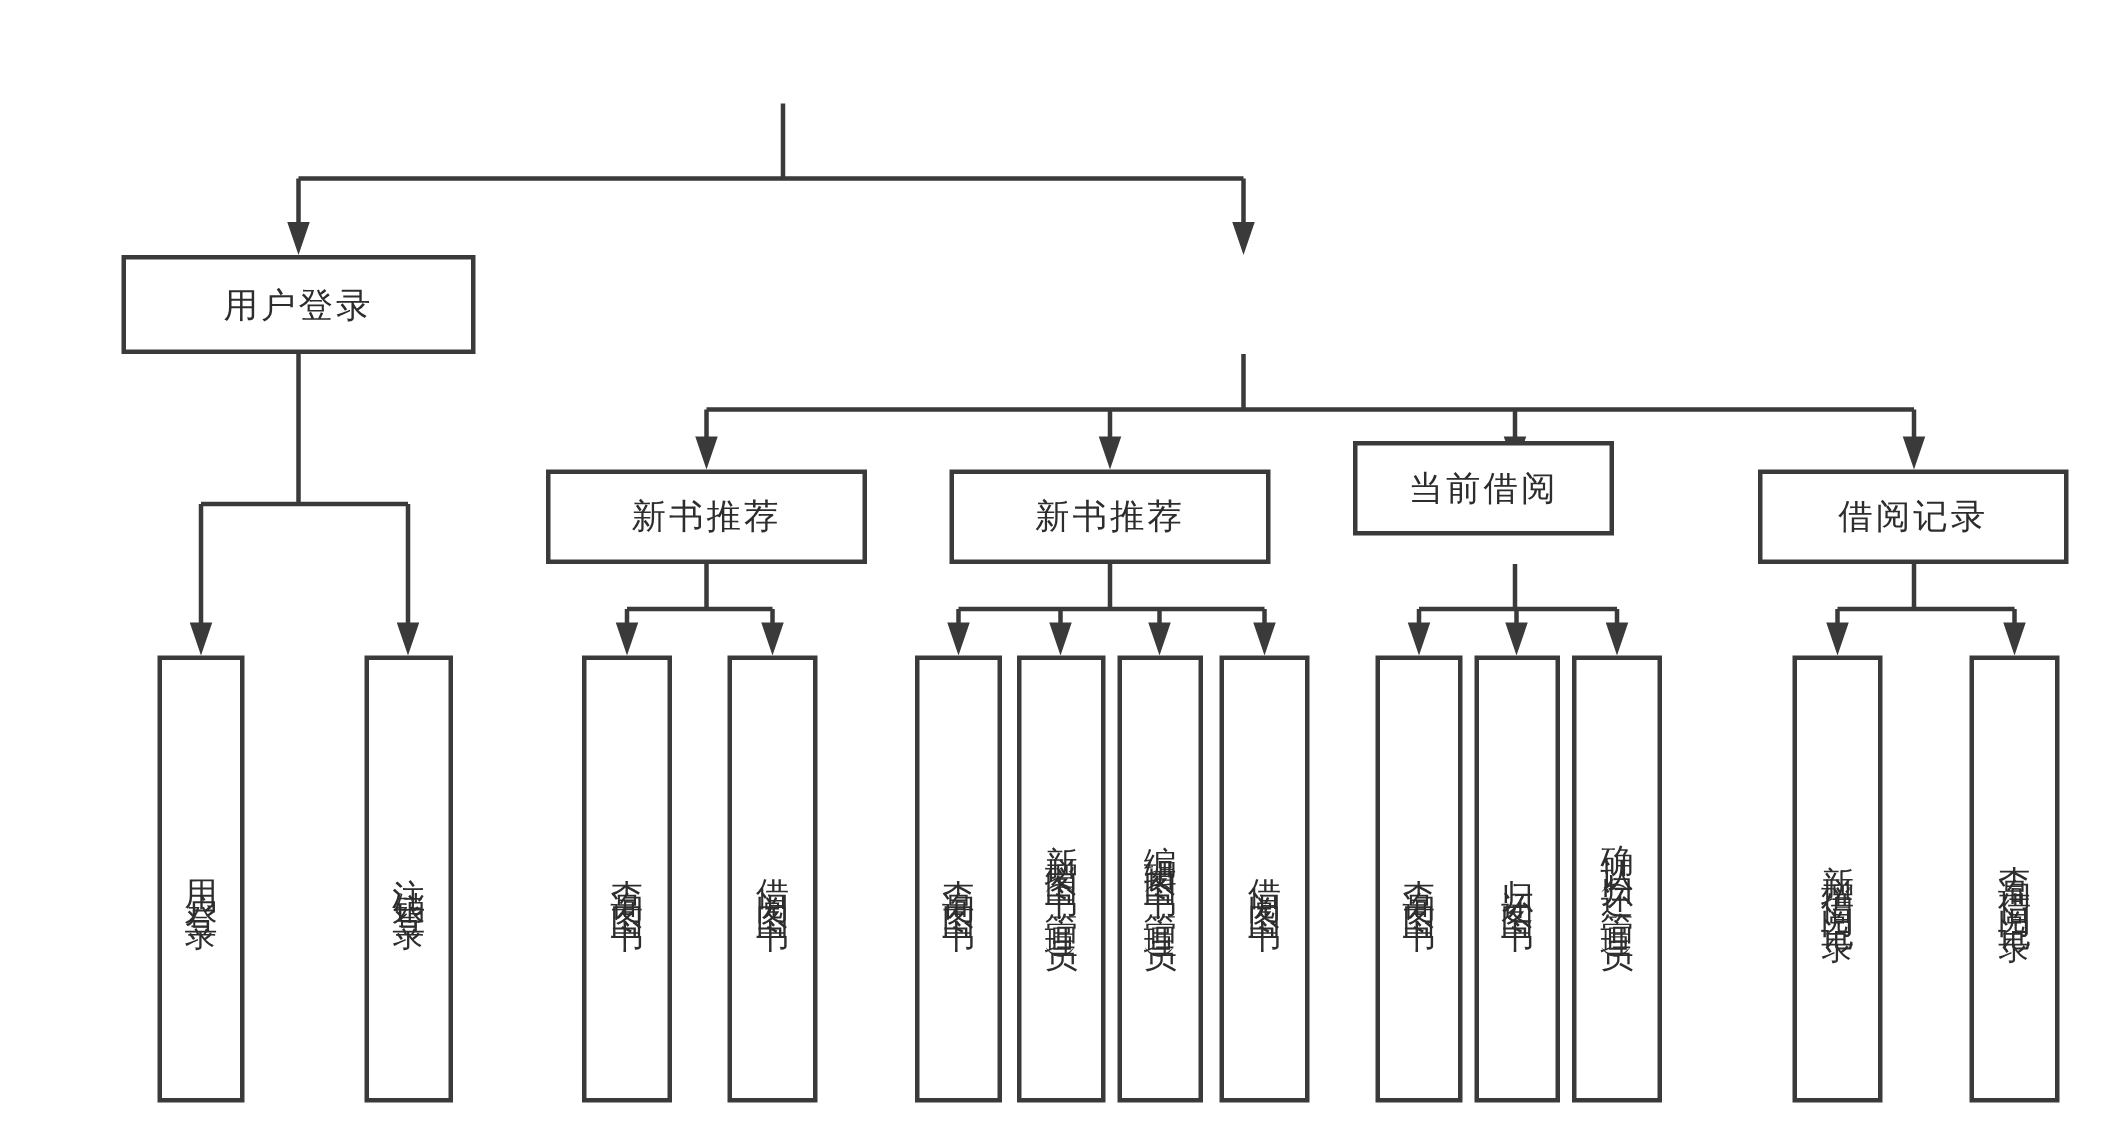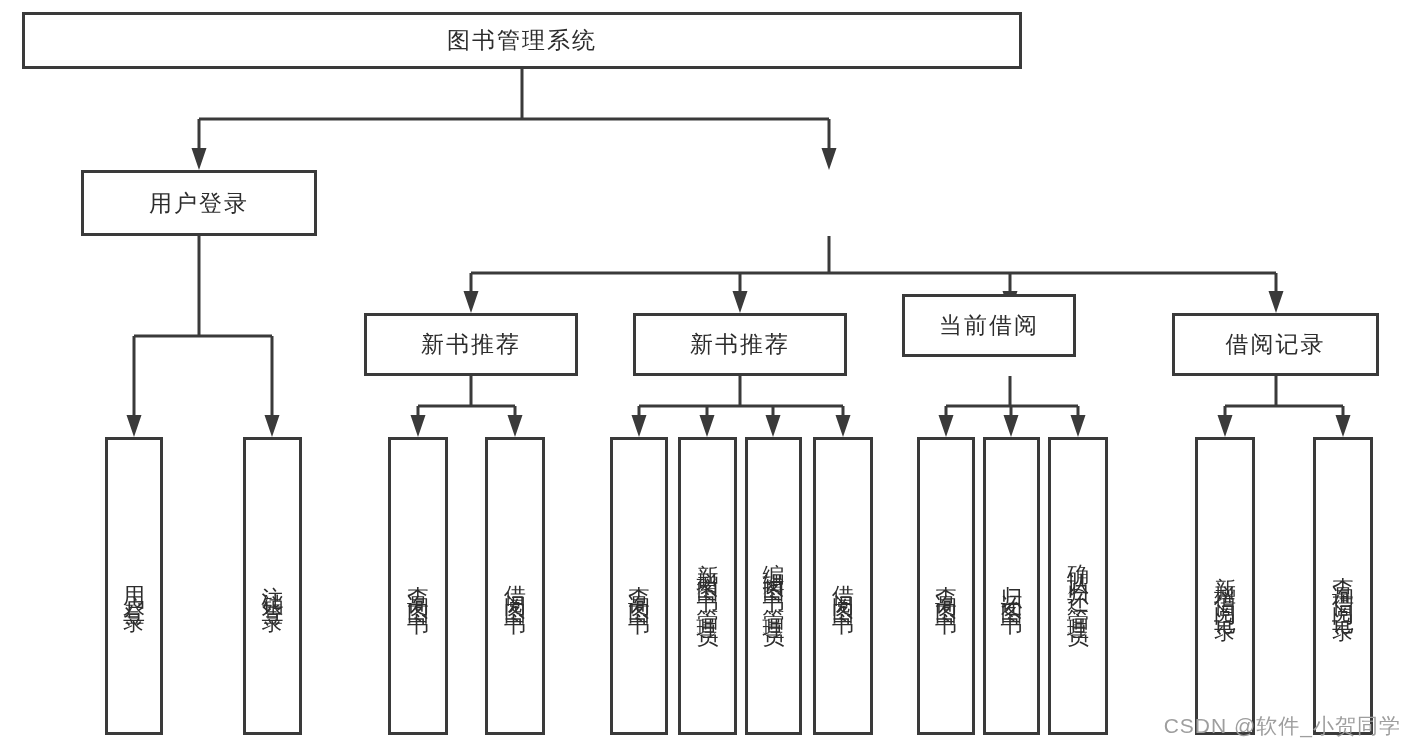--- a/index.html
+++ b/index.html
@@ -63,23 +63,20 @@
              M1010 376 V406 M946 406 H1078 M946 406 V418 M1011 406 V418 M1078 406 V418
              M1276 376 V406 M1225 406 H1343 M1225 406 V418 M1343 406 V418"></path>
     <path fill="#3a3a3a" stroke="none" d="M191.5 148 h15 L199 170 Z M821.5 148 h15 L829 170 Z
              M463.5 291 h15 L471 313 Z M732.5 291 h15 L740 313 Z M1002.5 291 h15 L1010 313 Z M1268.5 291 h15 L1276 313 Z
              M126.5 415 h15 L134 437 Z M264.5 415 h15 L272 437 Z M410.5 415 h15 L418 437 Z M507.5 415 h15 L515 437 Z
              M631.5 415 h15 L639 437 Z M699.5 415 h15 L707 437 Z M765.5 415 h15 L773 437 Z M835.5 415 h15 L843 437 Z
              M938.5 415 h15 L946 437 Z M1003.5 415 h15 L1011 437 Z M1070.5 415 h15 L1078 437 Z
              M1217.5 415 h15 L1225 437 Z M1335.5 415 h15 L1343 437 Z"></path>
   </svg>
 
-  <div class="box" style="left:22px; top:12px; width:1000px; height:57px;">
-    <span class="hlabel">图书管理系统</span>
-  </div>
 
   <div class="box" style="left:81px; top:170px; width:236px; height:66px;">
     <span class="hlabel">用户登录</span>
   </div>
 
   <div class="box" style="left:364px; top:313px; width:214px; height:63px;">
     <span class="hlabel">新书推荐</span>
   </div>
   <div class="box" style="left:633px; top:313px; width:214px; height:63px;">
     <span class="hlabel">新书推荐</span>
@@ -124,15 +121,14 @@
   <div class="box" style="left:1048px; top:437px; width:60px; height:298px;">
     <span class="vlabel">确认归还（管理员）</span>
   </div>
   <div class="box" style="left:1195px; top:437px; width:60px; height:298px;">
     <span class="vlabel">新增借阅记录</span>
   </div>
   <div class="box" style="left:1313px; top:437px; width:60px; height:298px;">
     <span class="vlabel">查询借阅记录</span>
   </div>
 
-  <div class="watermark">CSDN @软件_小贺同学</div>
 
 </div>
 
 </body></html>

